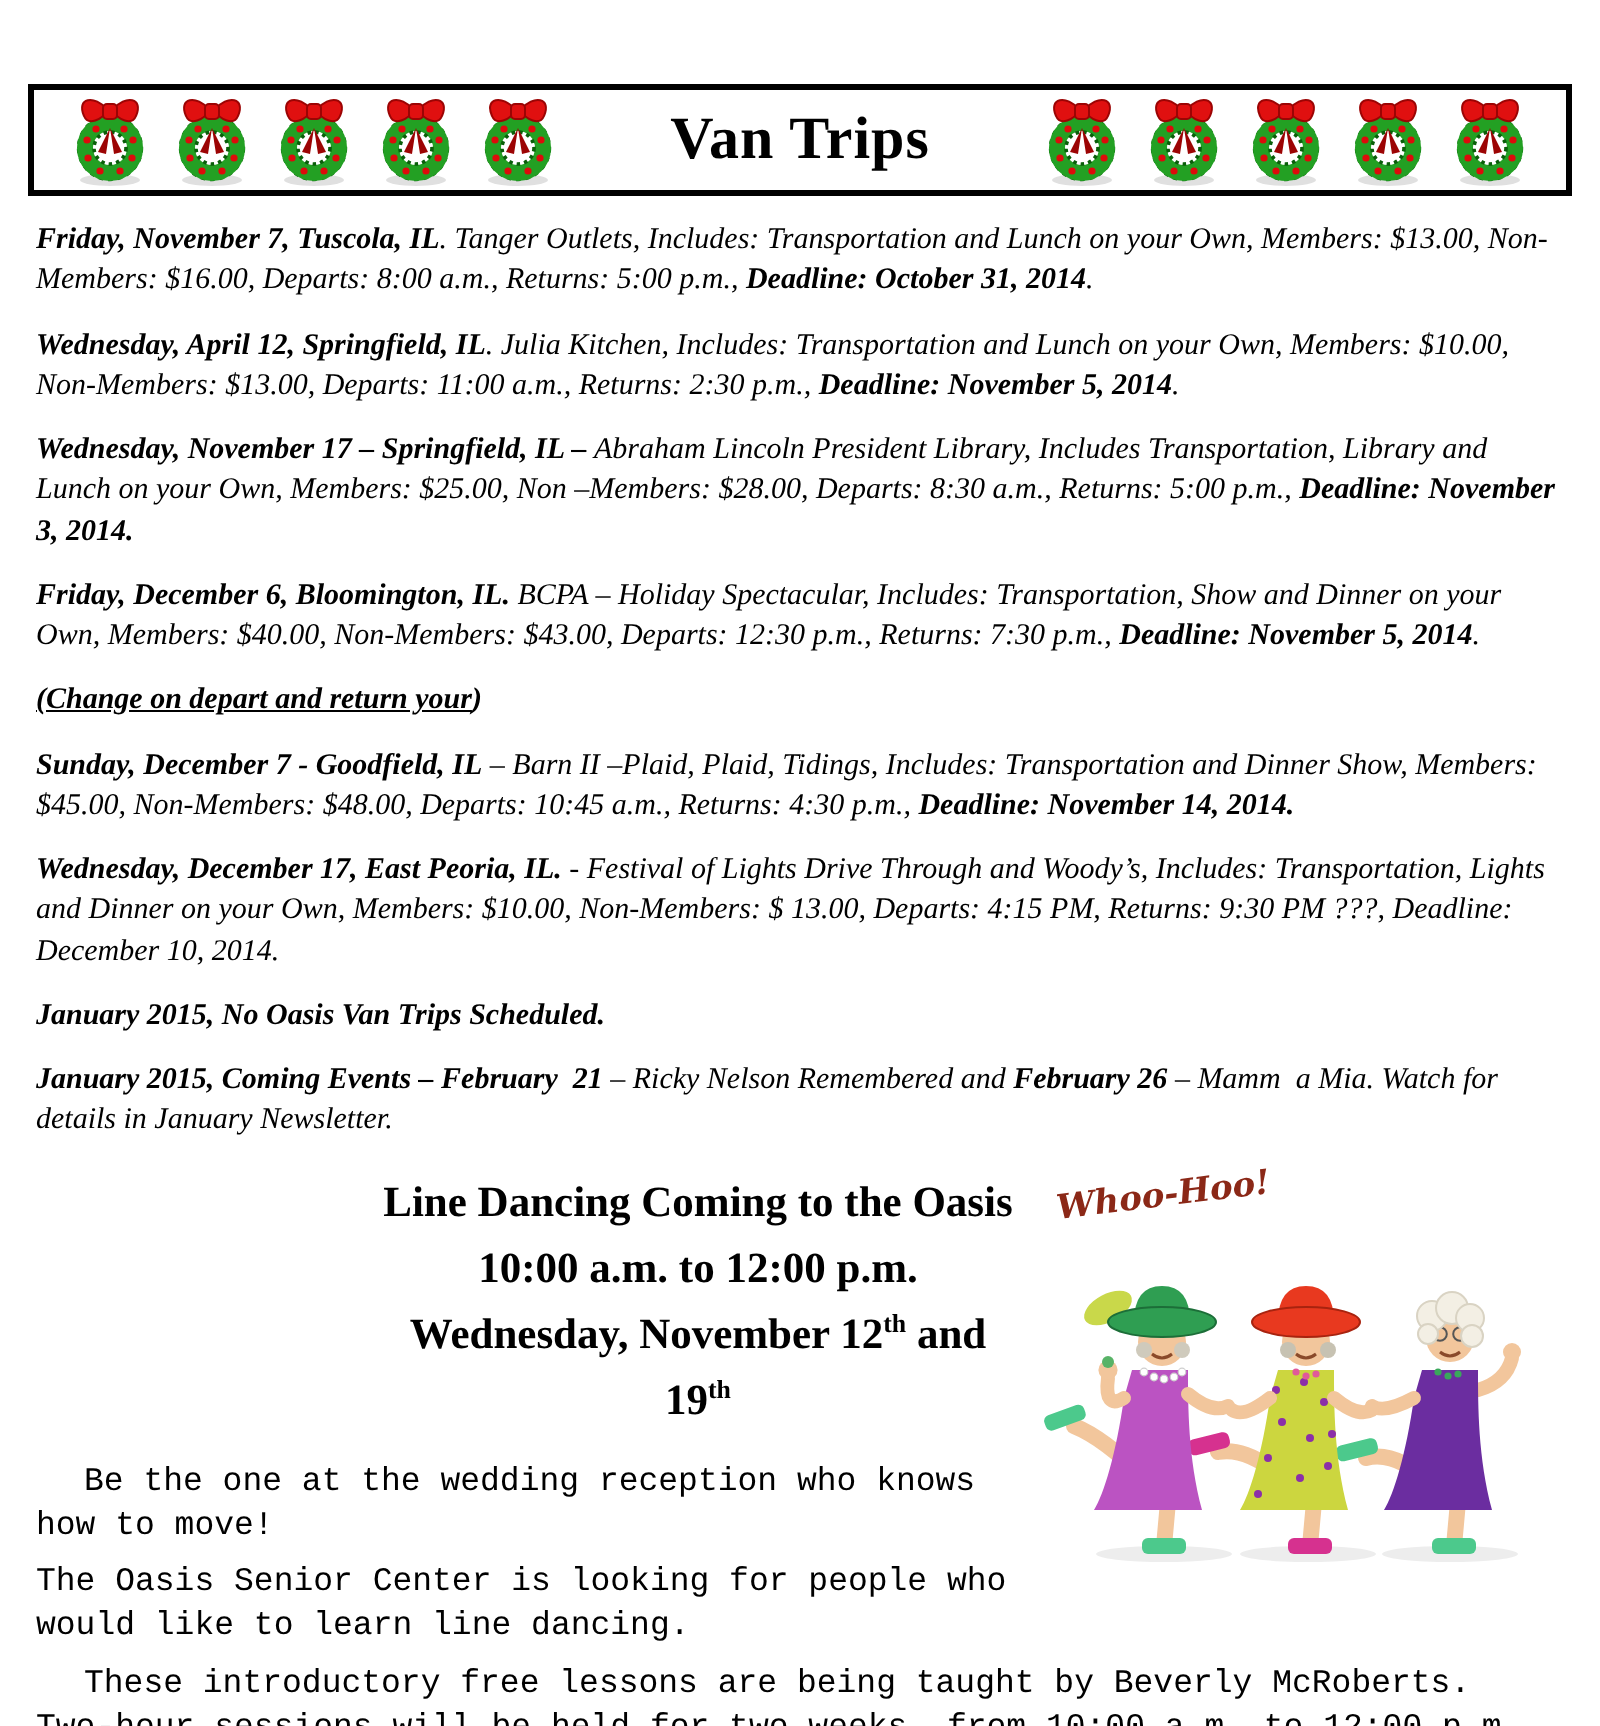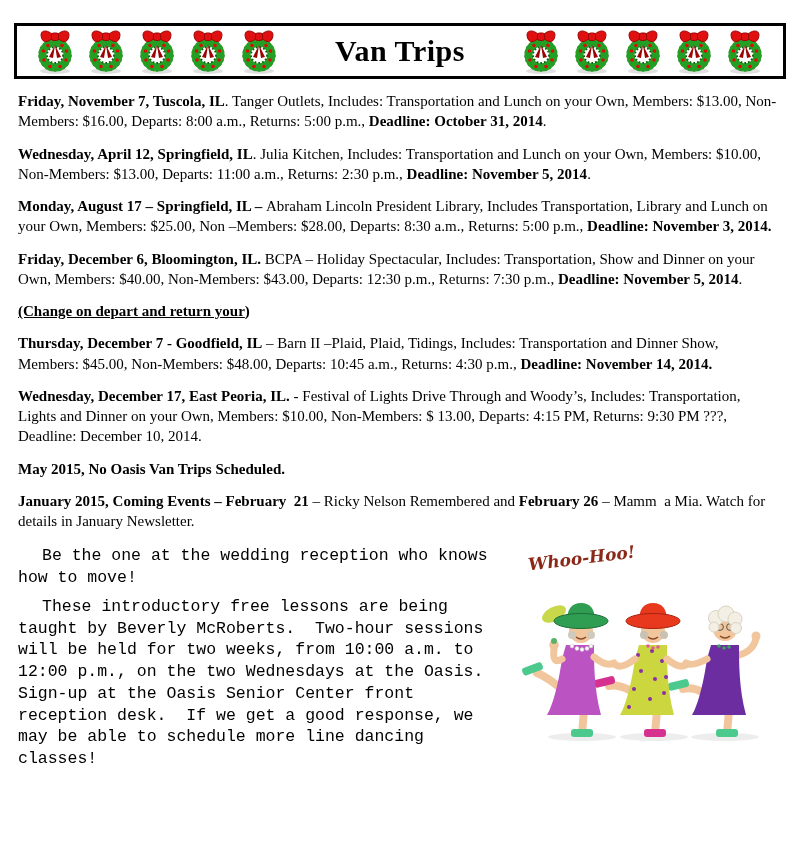--- a/index.html
+++ b/index.html
@@ -2,33 +2,33 @@
 <html><head>
 <meta charset="utf-8">
 <style>
   html,body{margin:0;padding:0;background:#ffffff;}
   .page{
     width:800px;height:863px;overflow:hidden;background:#ffffff;
     font-family:"Liberation Serif", serif;color:#000;position:relative;
   }
   
   .banner{
-    margin:23px 14px 0 14px;border:3px solid #000;height:50px;
+    margin:42px 14px 0 14px;border:3px solid #000;height:50px;
     display:flex;align-items:center;justify-content:space-between;
     padding:0 18px;background:#fff;
   }
   .wreath-row{display:flex;align-items:center;gap:11px;}
   .wreath{width:40px;height:48px;display:block;}
   .banner-title{
     font-size:30px;font-weight:bold;letter-spacing:.5px;white-space:nowrap;
     padding:0 10px;
   }
   
   .trips{margin:12px 18px 0 18px;font-size:15px;line-height:1.35;}
-  .trip{margin:12px 0 12px 0;white-space:pre-wrap;}
+  .trip{margin:12px 0 12px 0;white-space:pre-wrap;font-style:italic;}
   .b{font-weight:bold;}
   .u{text-decoration:underline;}
   
   .dance-section{margin:0 18px 0 18px;font-size:16.5px;line-height:1.32;}
   .dance-art{
     float:right;width:262px;height:198px;position:relative;margin:0 0 6px 10px;
   }
   .whoohoo{
     position:absolute;top:2px;left:8px;font-style:italic;font-weight:bold;
     font-size:17px;transform:rotate(-7deg);font-family:"DejaVu Serif",serif;
@@ -290,26 +290,26 @@
       <path d="M21,9 C28,1 37,3 33,12 C31,17 24,14 21,9 Z" stroke-width="1" fill="#e01010" stroke="#9c0404"></path>
       <rect x="16.5" y="6" width="7" height="7.5" rx="2" stroke-width="1" fill="#e01010" stroke="#9c0404"></rect>
     </g>
   </svg>
 </div>
   </div>
 
   <div class="trips" id="trips">
       <p class="trip"><span class="b">Friday, November 7, Tuscola, IL</span><span>. Tanger Outlets, Includes: Transportation and Lunch on your Own, Members: $13.00, Non-Members: $16.00, Departs: 8:00 a.m., Returns: 5:00 p.m., </span><span class="b">Deadline: October 31, 2014</span><span>.</span></p>
       <p class="trip"><span class="b">Wednesday, April 12, Springfield, IL</span><span>. Julia Kitchen, Includes: Transportation and Lunch on your Own, Members: $10.00, Non-Members: $13.00, Departs: 11:00 a.m., Returns: 2:30 p.m., </span><span class="b">Deadline: November 5, 2014</span><span>.</span></p>
-      <p class="trip"><span class="b">Monday, August 17 – Springfield, IL – </span><span>Abraham Lincoln President Library, Includes Transportation, Library and Lunch on your Own, Members: $25.00, Non –Members: $28.00, Departs: 8:30 a.m., Returns: 5:00 p.m., </span><span class="b">Deadline: November 3, 2014.</span></p>
+      <p class="trip"><span class="b">Wednesday, November 17 – Springfield, IL – </span><span>Abraham Lincoln President Library, Includes Transportation, Library and Lunch on your Own, Members: $25.00, Non –Members: $28.00, Departs: 8:30 a.m., Returns: 5:00 p.m., </span><span class="b">Deadline: November 3, 2014.</span></p>
       <p class="trip"><span class="b">Friday, December 6, Bloomington, IL.</span><span> BCPA – Holiday Spectacular, Includes: Transportation, Show and Dinner on your Own, Members: $40.00, Non-Members: $43.00, Departs: 12:30 p.m., Returns: 7:30 p.m., </span><span class="b">Deadline: November 5, 2014</span><span>.</span></p>
       <p class="trip"><span class="b u">(Change on depart and return your</span><span class="b">)</span></p>
-      <p class="trip"><span class="b">Thursday, December 7 - Goodfield, IL</span><span> – Barn II –Plaid, Plaid, Tidings, Includes: Transportation and Dinner Show, Members: $45.00, Non-Members: $48.00, Departs: 10:45 a.m., Returns: 4:30 p.m., </span><span class="b">Deadline: November 14, 2014.</span></p>
+      <p class="trip"><span class="b">Sunday, December 7 - Goodfield, IL</span><span> – Barn II –Plaid, Plaid, Tidings, Includes: Transportation and Dinner Show, Members: $45.00, Non-Members: $48.00, Departs: 10:45 a.m., Returns: 4:30 p.m., </span><span class="b">Deadline: November 14, 2014.</span></p>
       <p class="trip"><span class="b">Wednesday, December 17, East Peoria, IL.</span><span> - Festival of Lights Drive Through and Woody’s, Includes: Transportation, Lights and Dinner on your Own, Members: $10.00, Non-Members: $ 13.00, Departs: 4:15 PM, Returns: 9:30 PM ???, Deadline: December 10, 2014.</span></p>
-      <p class="trip"><span class="b">May 2015, No Oasis Van Trips Scheduled.</span></p>
+      <p class="trip"><span class="b">January 2015, No Oasis Van Trips Scheduled.</span></p>
       <p class="trip"><span class="b">January 2015, Coming Events – February  21</span><span> – Ricky Nelson Remembered and </span><span class="b">February 26</span><span> – Mamm  a Mia. Watch for details in January Newsletter.</span></p>
     </div>
 
   <div class="dance-section">
 
     <div class="dance-art">
       <div class="whoohoo" style="color: rgb(139, 40, 23);">Whoo-Hoo!</div>
       <svg class="ladies" viewBox="0 0 262 184">
 
         <ellipse cx="62" cy="178" rx="34" ry="4" fill="#000" opacity="0.07"></ellipse>
@@ -398,21 +398,25 @@
           <g>
             <ellipse cx="34" cy="55" rx="13" ry="7" transform="rotate(-28 34 55)" fill="#c9d84a"></ellipse>
             <path d="M47,62 Q47,44 61,44 Q75,44 75,62 Z" fill="#2f9e52"></path>
             <ellipse cx="61" cy="62" rx="27" ry="7.5" stroke="#1c6e38" stroke-width="1" fill="#2f9e52"></ellipse>
           </g>
         </g>
       </svg>
     </div>
 
     <div class="dance-heading">
+      <div>Line Dancing Coming to the Oasis</div>
+      <div>10:00 a.m. to 12:00 p.m.</div>
+      <div><span class="b">Wednesday, November 12</span><sup class="b">th</sup><span class="b"> and 19</span><sup class="b">th</sup></div>
     </div>
 
     <div class="dance-paras" id="dance-paras">
         <p class="dance-para indent">Be the one at the wedding reception who knows how to move!</p>
+        <p class="dance-para">The Oasis Senior Center is looking for people who would like to learn line dancing.</p>
         <p class="dance-para indent">These introductory free lessons are being taught by Beverly McRoberts.  Two-hour sessions will be held for two weeks, from 10:00 a.m. to 12:00 p.m., on the two Wednesdays at the Oasis.  Sign-up at the Oasis Senior Center front reception desk.  If we get a good response, we may be able to schedule more line dancing classes!</p>
       </div>
 
   </div>
 </div>
 
 </body></html>

